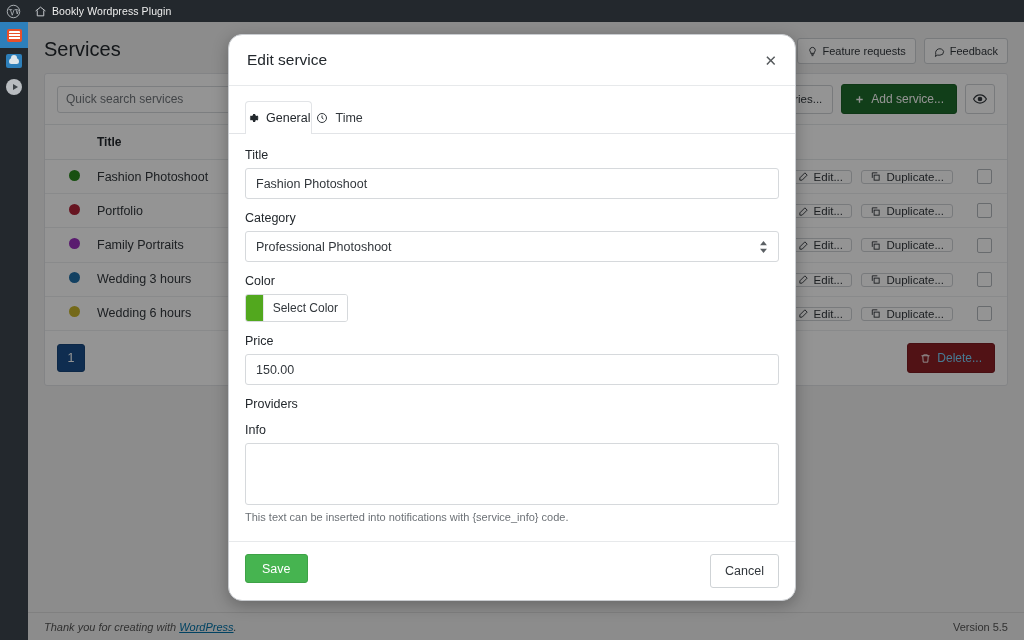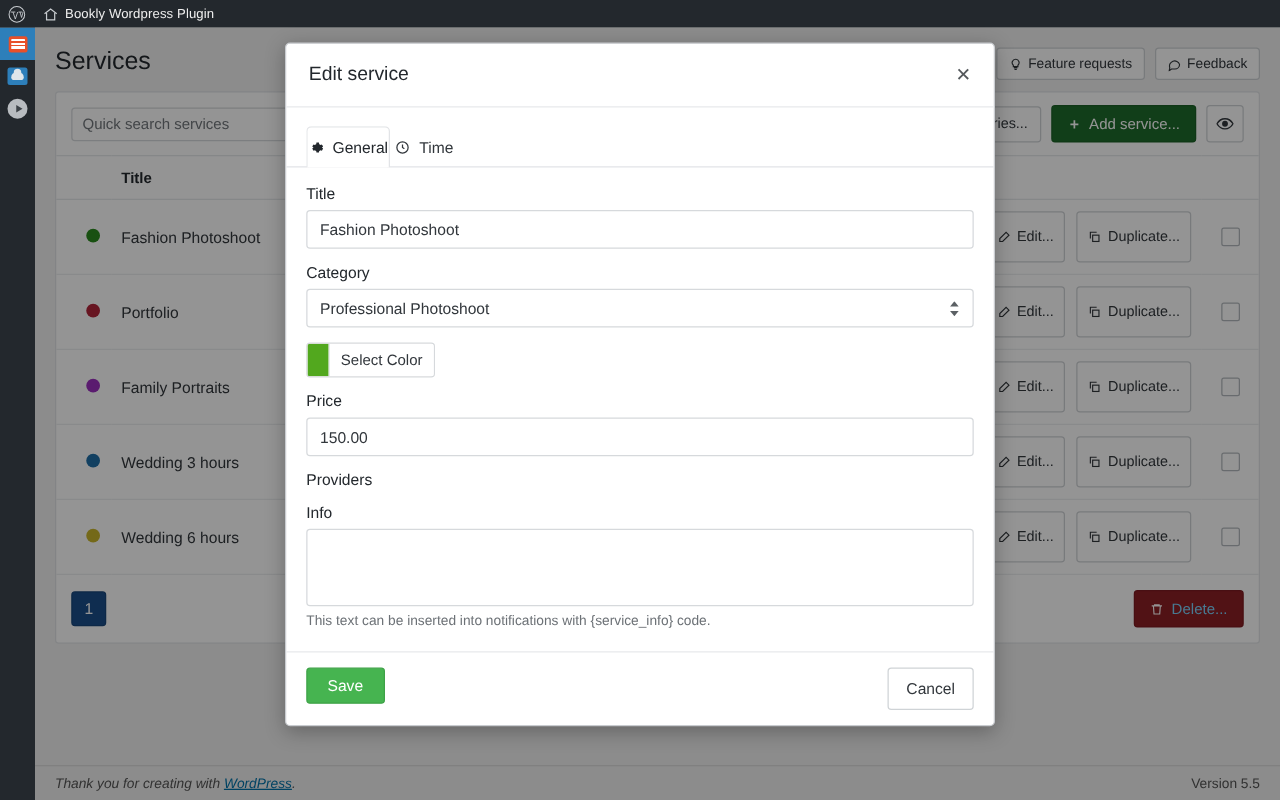--- a/index.html
+++ b/index.html
@@ -93,21 +93,21 @@
     font-size:12.5px; color:#32373c; padding: 9px 8px;
     border-bottom:1px solid #eceef0; vertical-align:middle;
   }
   .dot { width:11px; height:11px; border-radius:50%; display:inline-block; }
   .col-dot { width: 44px; padding-left:24px !important; }
   .col-title { width: 200px; }
   .col-actions { text-align:right; white-space:nowrap; }
   .cell-btn {
     display:inline-flex; align-items:center; gap:5px;
     font-size:11.5px;color:#32373c;background:#fff;border:1px solid #cfd3d6;border-radius:3px;
-    padding:0 8px;height:41px;margin-left:6px;vertical-align:middle;
+    padding:0 8px;height:14px;margin-left:6px;vertical-align:middle;
   }
   .chk { width:15px;height:15px;border:1px solid #b4b9be;border-radius:2px;background:#fff;display:inline-block;vertical-align:middle; }
   .col-chk { width: 46px; text-align:center; }
 
   .panel-bottom { padding:12px; display:flex; align-items:center; justify-content:space-between; }
   .pager { display:flex; gap:4px; }
   .pg-num {
     min-width:28px;height:28px;display:flex;align-items:center;justify-content:center;
     background:#1b4f8a;color:#fff;border:1px solid #17457a;border-radius:3px;font-size:12.5px;
   }
@@ -128,21 +128,21 @@
 
   
   .backdrop {
     position:absolute; top:22px; left:28px; width:996px; height:618px;
     background: rgba(0,0,0,0.42); z-index: 10;
   }
 
   
   .modal {
     position:absolute; top:34px; left:228px; width:568px;
-    background:#fff; border:1px solid #c9ccd0; border-radius:4px;
+    background:#fff; border:1px solid #c9ccd0; border-radius:14px;
     box-shadow: 0 4px 16px rgba(0,0,0,.28);
     z-index: 20; overflow:hidden;
   }
   .modal-head {
     display:flex;align-items:center;justify-content:space-between;
     padding: 16px 18px; border-bottom:1px solid #e7e9eb;
   }
   .modal-title { font-size:15.5px; color:#23282d; }
   .modal-close { font-size:15px; color:#55595c; line-height:1; background:none;border:none; cursor:pointer; }
 
@@ -473,20 +473,21 @@
           <span class="spin">
             <svg width="9" height="12" viewBox="0 0 10 14" fill="#5b6064">
               <path d="M5 0L9 5H1z"></path>
                 <path d="M5 14L1 9h8z"></path>
             </svg>
           </span>
         </div>
       </div>
 
       <div class="fld">
+        <label class="lbl">Color</label>
         <div class="color-row">
           <div class="swatch" style="background:#52a81e"></div>
           <div class="swatch-btn">Select Color</div>
         </div>
       </div>
 
       <div class="fld">
         <label class="lbl">Price</label>
         <input class="txt" type="text" value="150.00" style="">
       </div>

